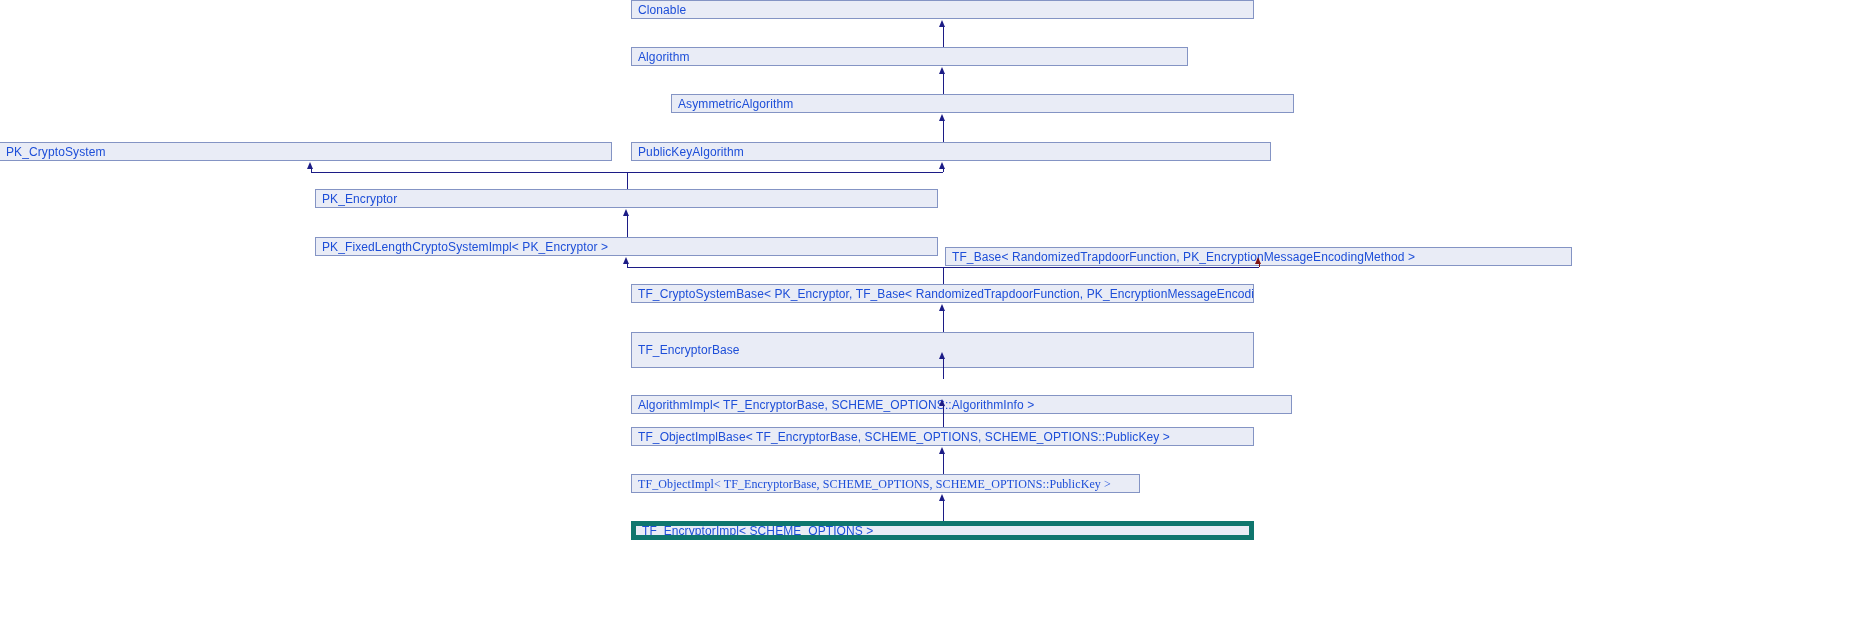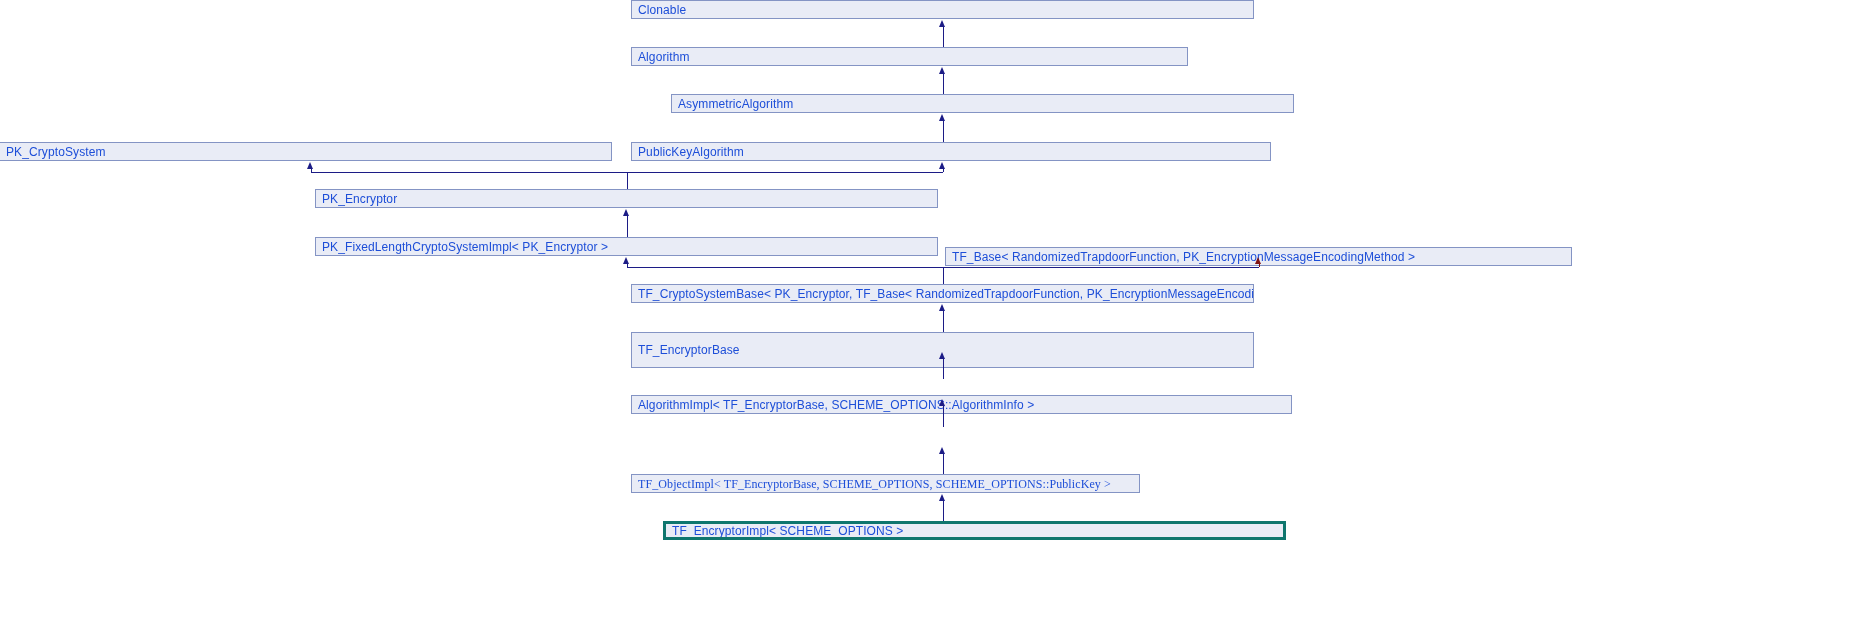--- a/index.html
+++ b/index.html
@@ -25,23 +25,22 @@
     align-items: center;
     justify-content: flex-start;
     color: #1d4ed8;
     font-size: 12px;
     line-height: 1;
     white-space: nowrap;
     overflow: hidden;
     letter-spacing: 0.1px;
   }
   .node.focal {
-    border: 3px solid #0f766e;
+    border: 5px solid #0f766e;
     background: #e9ecf6;
-    margin-left: 32px;
   }
   .node .label {
     padding: 0 6px;
     pointer-events: none;
   }
   
   .edge-v {
     position: absolute;
     width: 1px;
     background: #1c1c86;
@@ -92,20 +91,23 @@
     </div>
     <div class="node" style="left: 631px; top: 284px; width: 623px; height: 19px;">
       <span class="label">TF_CryptoSystemBase&lt; PK_Encryptor, TF_Base&lt; RandomizedTrapdoorFunction, PK_EncryptionMessageEncodingMethod &gt; &gt;</span>
     </div>
     <div class="node" style="left: 631px; top: 332px; width: 623px; height: 36px;">
       <span class="label">TF_EncryptorBase</span>
     </div>
     <div class="node" style="left: 631px; top: 379px; width: 661px; height: 19px; margin-top: 16px;">
       <span class="label">AlgorithmImpl&lt; TF_EncryptorBase, SCHEME_OPTIONS::AlgorithmInfo &gt;</span>
     </div>
+    <div class="node" style="left: 631px; top: 427px; width: 623px; height: 19px;">
+      <span class="label">TF_ObjectImplBase&lt; TF_EncryptorBase, SCHEME_OPTIONS, SCHEME_OPTIONS::PublicKey &gt;</span>
+    </div>
     <div class="node" style="left: 631px; top: 474px; width: 509px; height: 19px; font-family: Liberation Serif, serif;">
       <span class="label">TF_ObjectImpl&lt; TF_EncryptorBase, SCHEME_OPTIONS, SCHEME_OPTIONS::PublicKey &gt;</span>
     </div>
     <div class="node focal" style="left: 631px; top: 521px; width: 623px; height: 19px;">
       <span class="label">TF_EncryptorImpl&lt; SCHEME_OPTIONS &gt;</span>
     </div>
     <div class="edge-v" style="left: 943px; top: 26px; height: 21px;"></div>
     <div class="arrowhead" style="left: 939px; top: 20px;"></div>
     <div class="edge-v" style="left: 943px; top: 73px; height: 21px;"></div>
     <div class="arrowhead" style="left: 939px; top: 67px;"></div>

